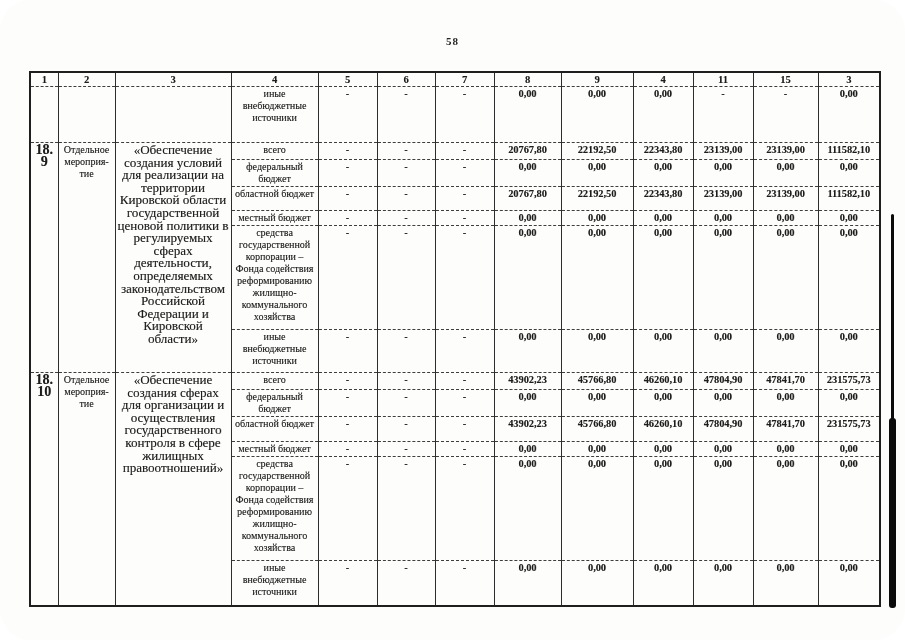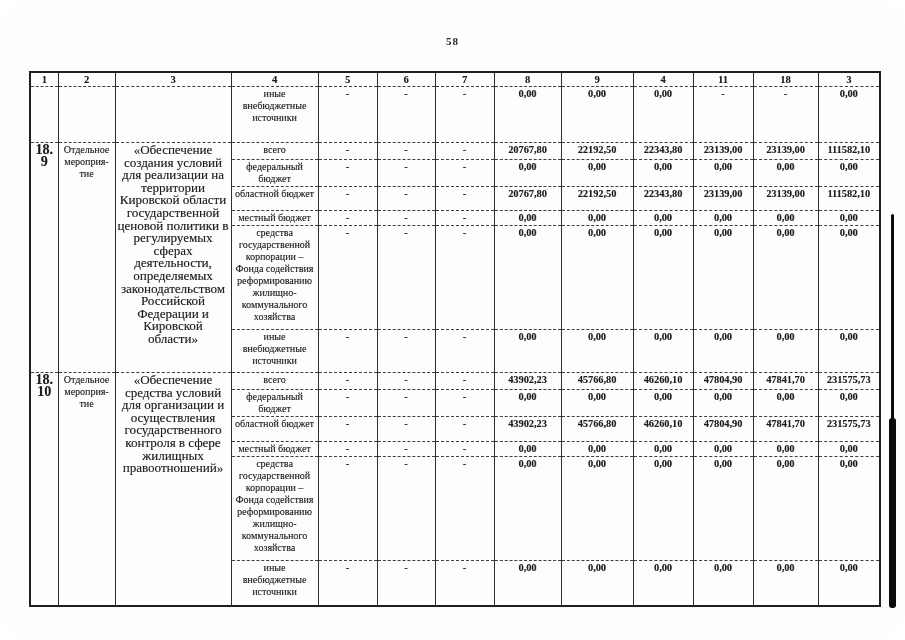--- a/index.html
+++ b/index.html
@@ -78,21 +78,21 @@
           <td class="hd">2</td>
           <td class="hd">3</td>
           <td class="hd">4</td>
           <td class="hd">5</td>
           <td class="hd">6</td>
           <td class="hd">7</td>
           <td class="hd">8</td>
           <td class="hd">9</td>
           <td class="hd">4</td>
           <td class="hd">11</td>
-          <td class="hd">18</td>
+          <td class="hd">15</td>
           <td class="hd">3</td>
         </tr>
 
       <tr class="h56">
         <td class="txt c1"></td>
         <td class="txt"></td>
         <td class="txt c3"></td>
         <td class="txt c4">иные внебюджетные источники</td>
       <td class="val">-</td>
           <td class="val">-</td>
@@ -177,21 +177,21 @@
           <td class="val">0,00</td>
           <td class="val">0,00</td>
           <td class="val">0,00</td>
           <td class="val">0,00</td>
           <td class="val">0,00</td>
         </tr>
 
       <tr class="h17">
         <td class="txt c1" rowspan="6">18.10</td>
         <td class="txt" rowspan="6">Отдельное мероприя-тие</td>
-        <td class="txt c3" rowspan="6">«Обеспечение средства условий для организации и осуществления государственного контроля в сфере жилищных правоотношений»</td>
+        <td class="txt c3" rowspan="6">«Обеспечение создания сферах для организации и осуществления государственного контроля в сфере жилищных правоотношений»</td>
         <td class="txt c4">всего</td>
       <td class="val">-</td>
           <td class="val">-</td>
           <td class="val">-</td>
           <td class="val">43902,23</td>
           <td class="val">45766,80</td>
           <td class="val">46260,10</td>
           <td class="val">47804,90</td>
           <td class="val">47841,70</td>
           <td class="val">231575,73</td>

